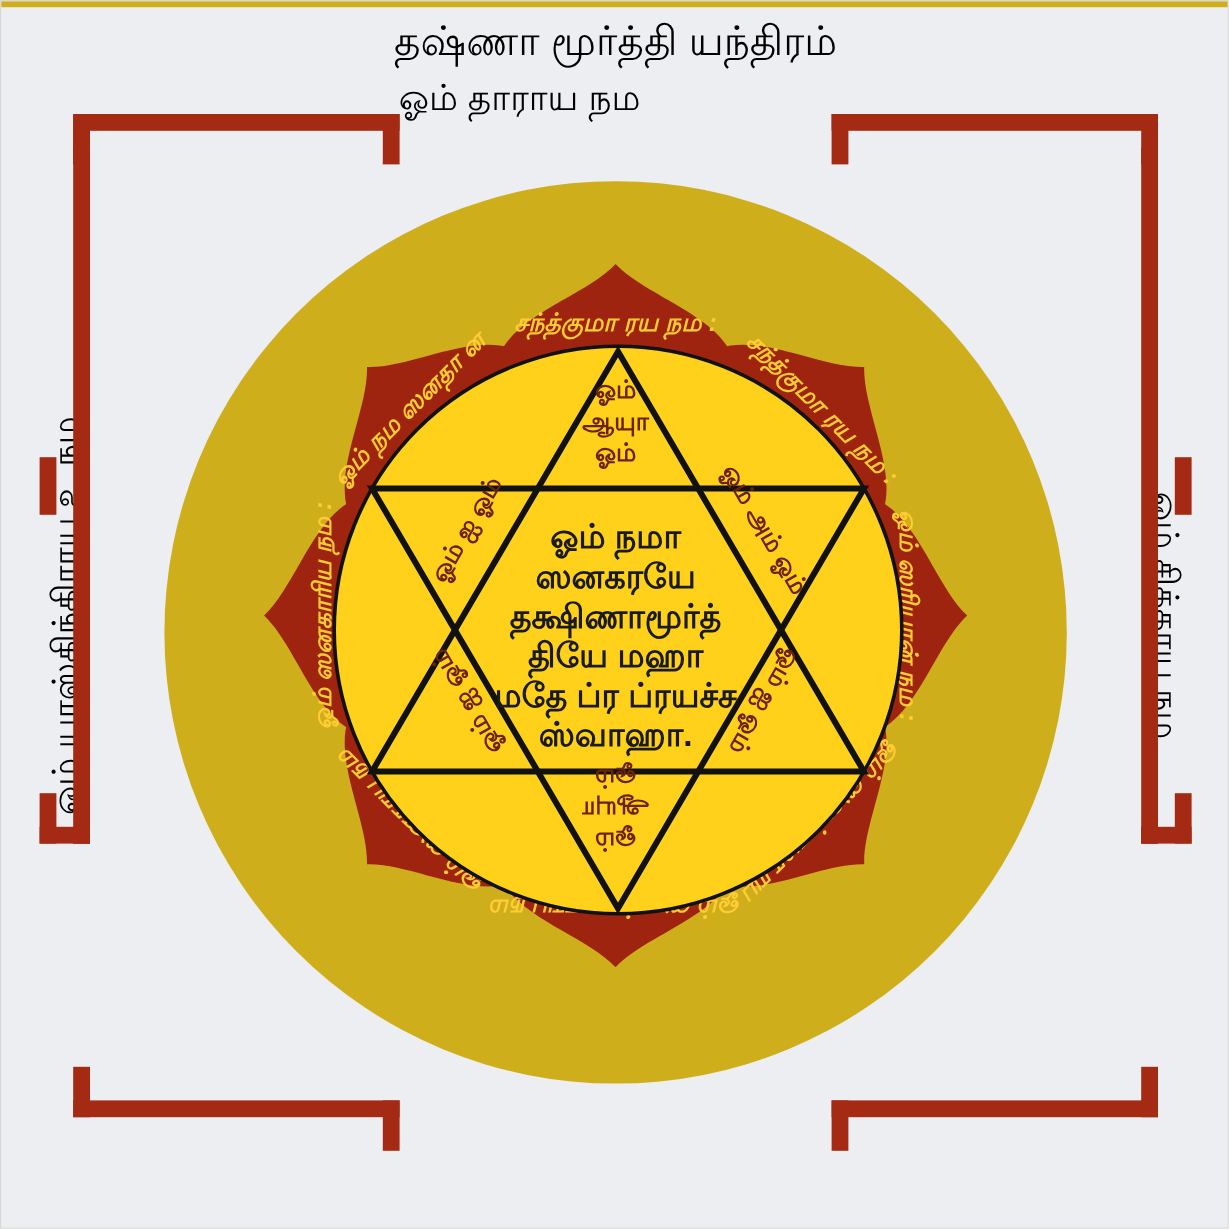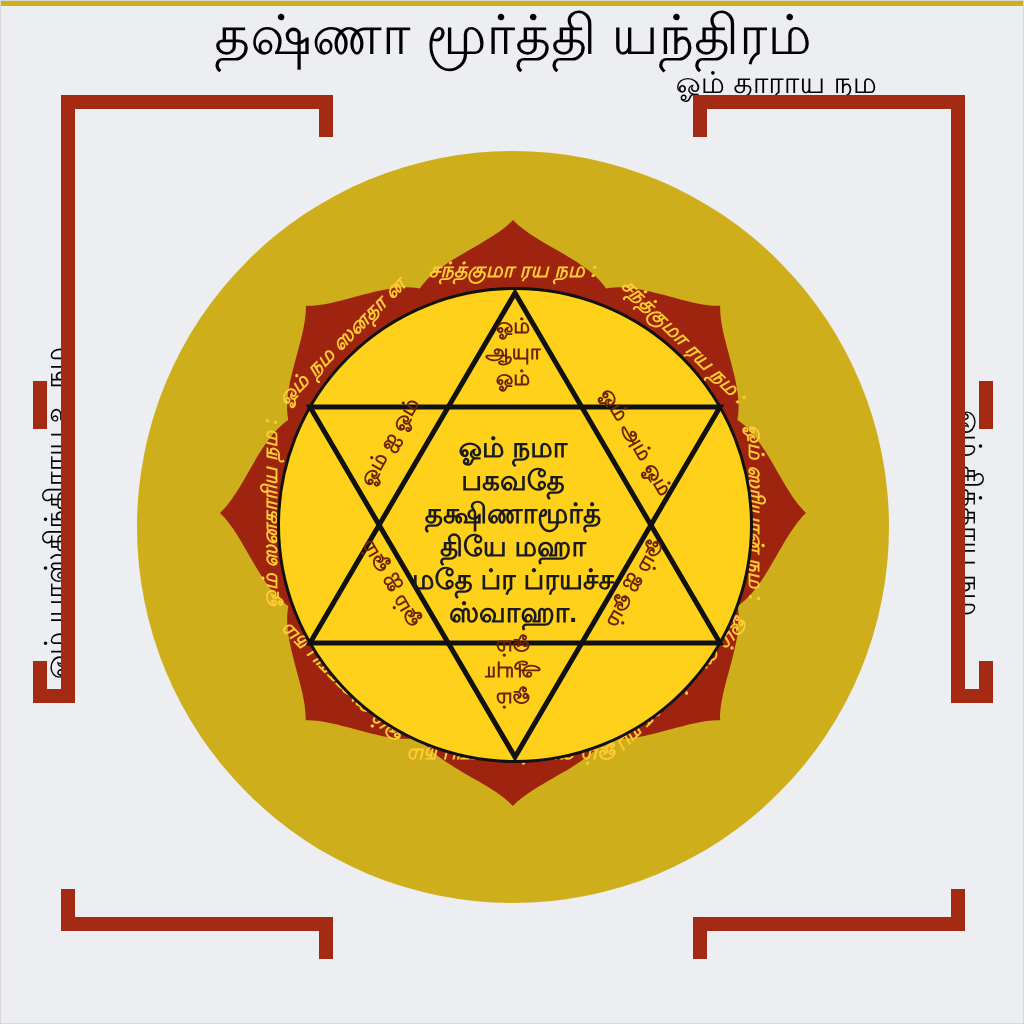--- a/index.html
+++ b/index.html
@@ -24,36 +24,35 @@
     width: 1024px;
     height: 5px;
     background: #cfae1c;
   }
   
   #title {
     position: absolute;
     left: 0; top: 8px;
     width: 1024px;
     text-align: center;
-    font-size: 55px;
+    font-size: 34px;
     line-height: 52px;
     color: #000000;
     font-weight: 400;
     white-space: nowrap;
   }
   #subtitle {
     position: absolute;
     left: 0; top: 62px;
     width: 864px;
-    text-align: right;
+    text-align: center;
     font-size: 30px;
     line-height: 40px;
     color: #000000;
     white-space: nowrap;
-    padding-left: 12px;
   }
   #bottom-text {
     position: absolute;
     left: 0; top: 962px;
     width: 1024px;
     text-align: center;
     font-size: 30px;
     line-height: 40px;
     color: #000000;
     white-space: nowrap;
@@ -311,19 +310,19 @@
 
   <div class="tri-label" style="transform: rotate(-120deg) translateY(-156px);">ஓம் ஐ ஓம்</div>
 
   <div class="tri-label" style="transform: rotate(120deg) translateY(-156px);">ஓம் ஐ ஓம்</div>
 
   <div class="tri-label" style="transform: rotate(180deg) translateY(-200px);">ஓம்
 ஆயுா
 ஓம்</div>
 
   <div id="center-mantra">ஓம் நமா
-பகவதே
+ஸனகரயே
 தக்ஷிணாமூர்த்
 தியே மஹா
 மதே ப்ர ப்ரயச்ச
 ஸ்வாஹா.</div>
 
 </div>
 
 </body></html>

